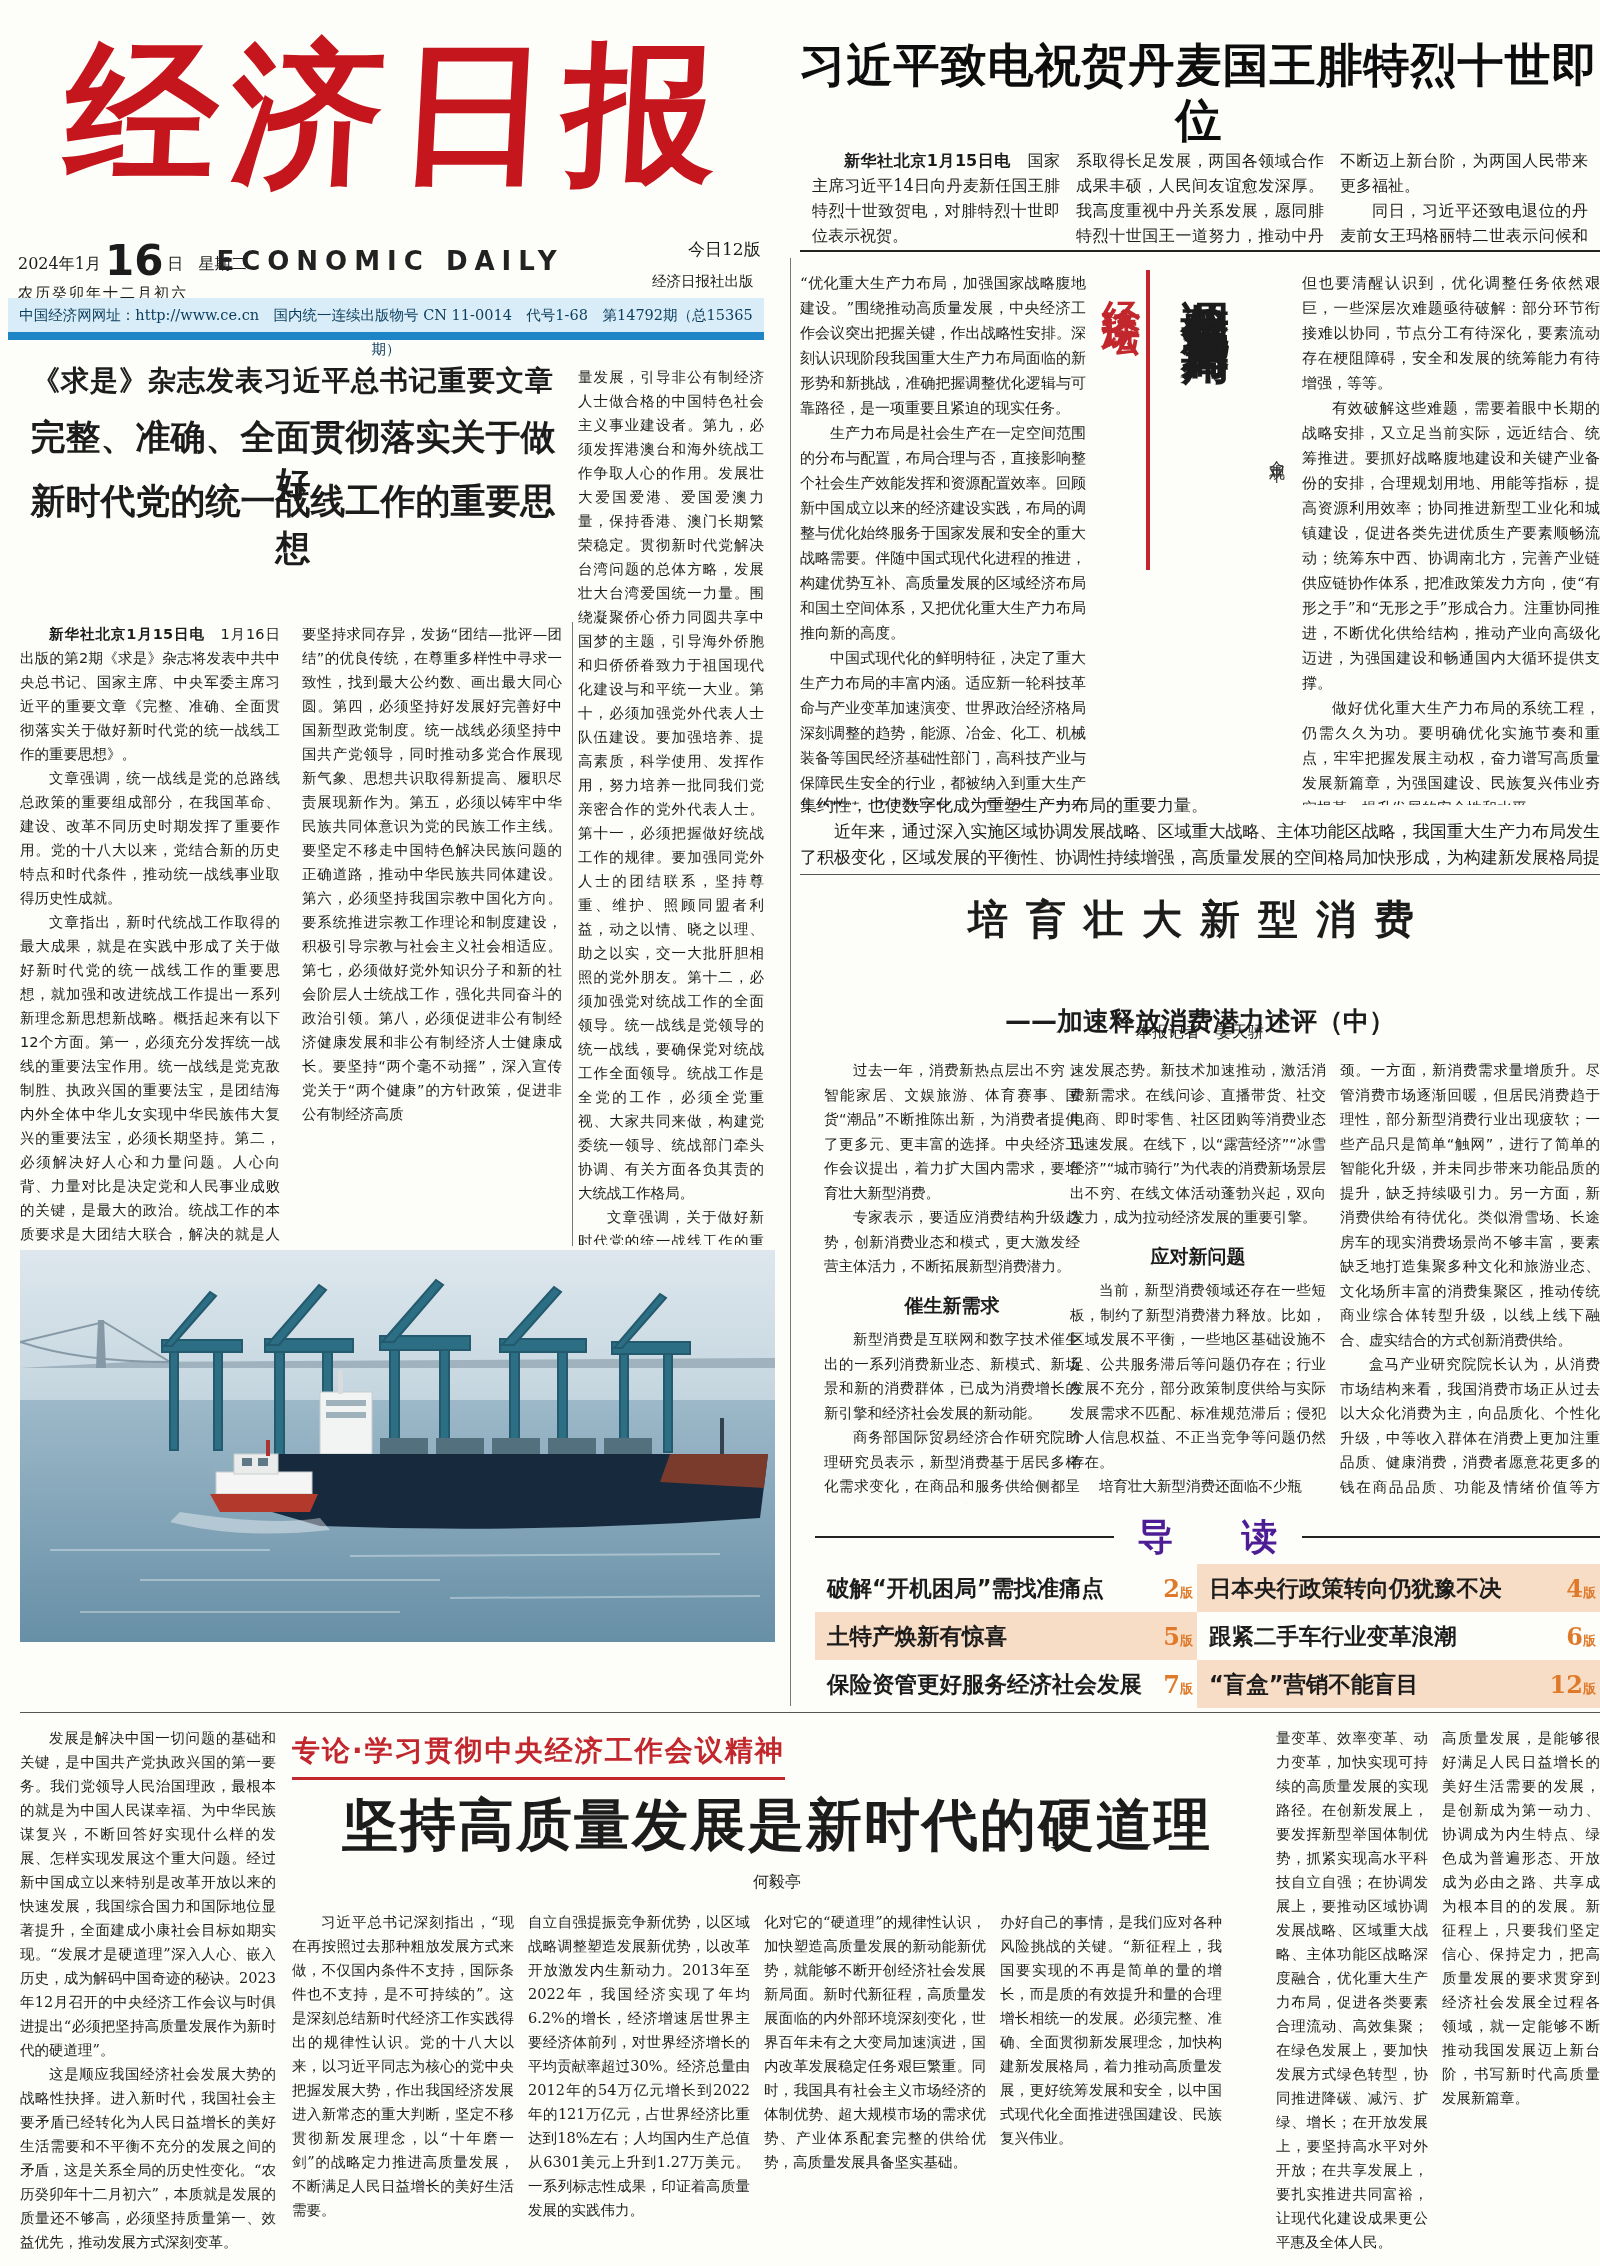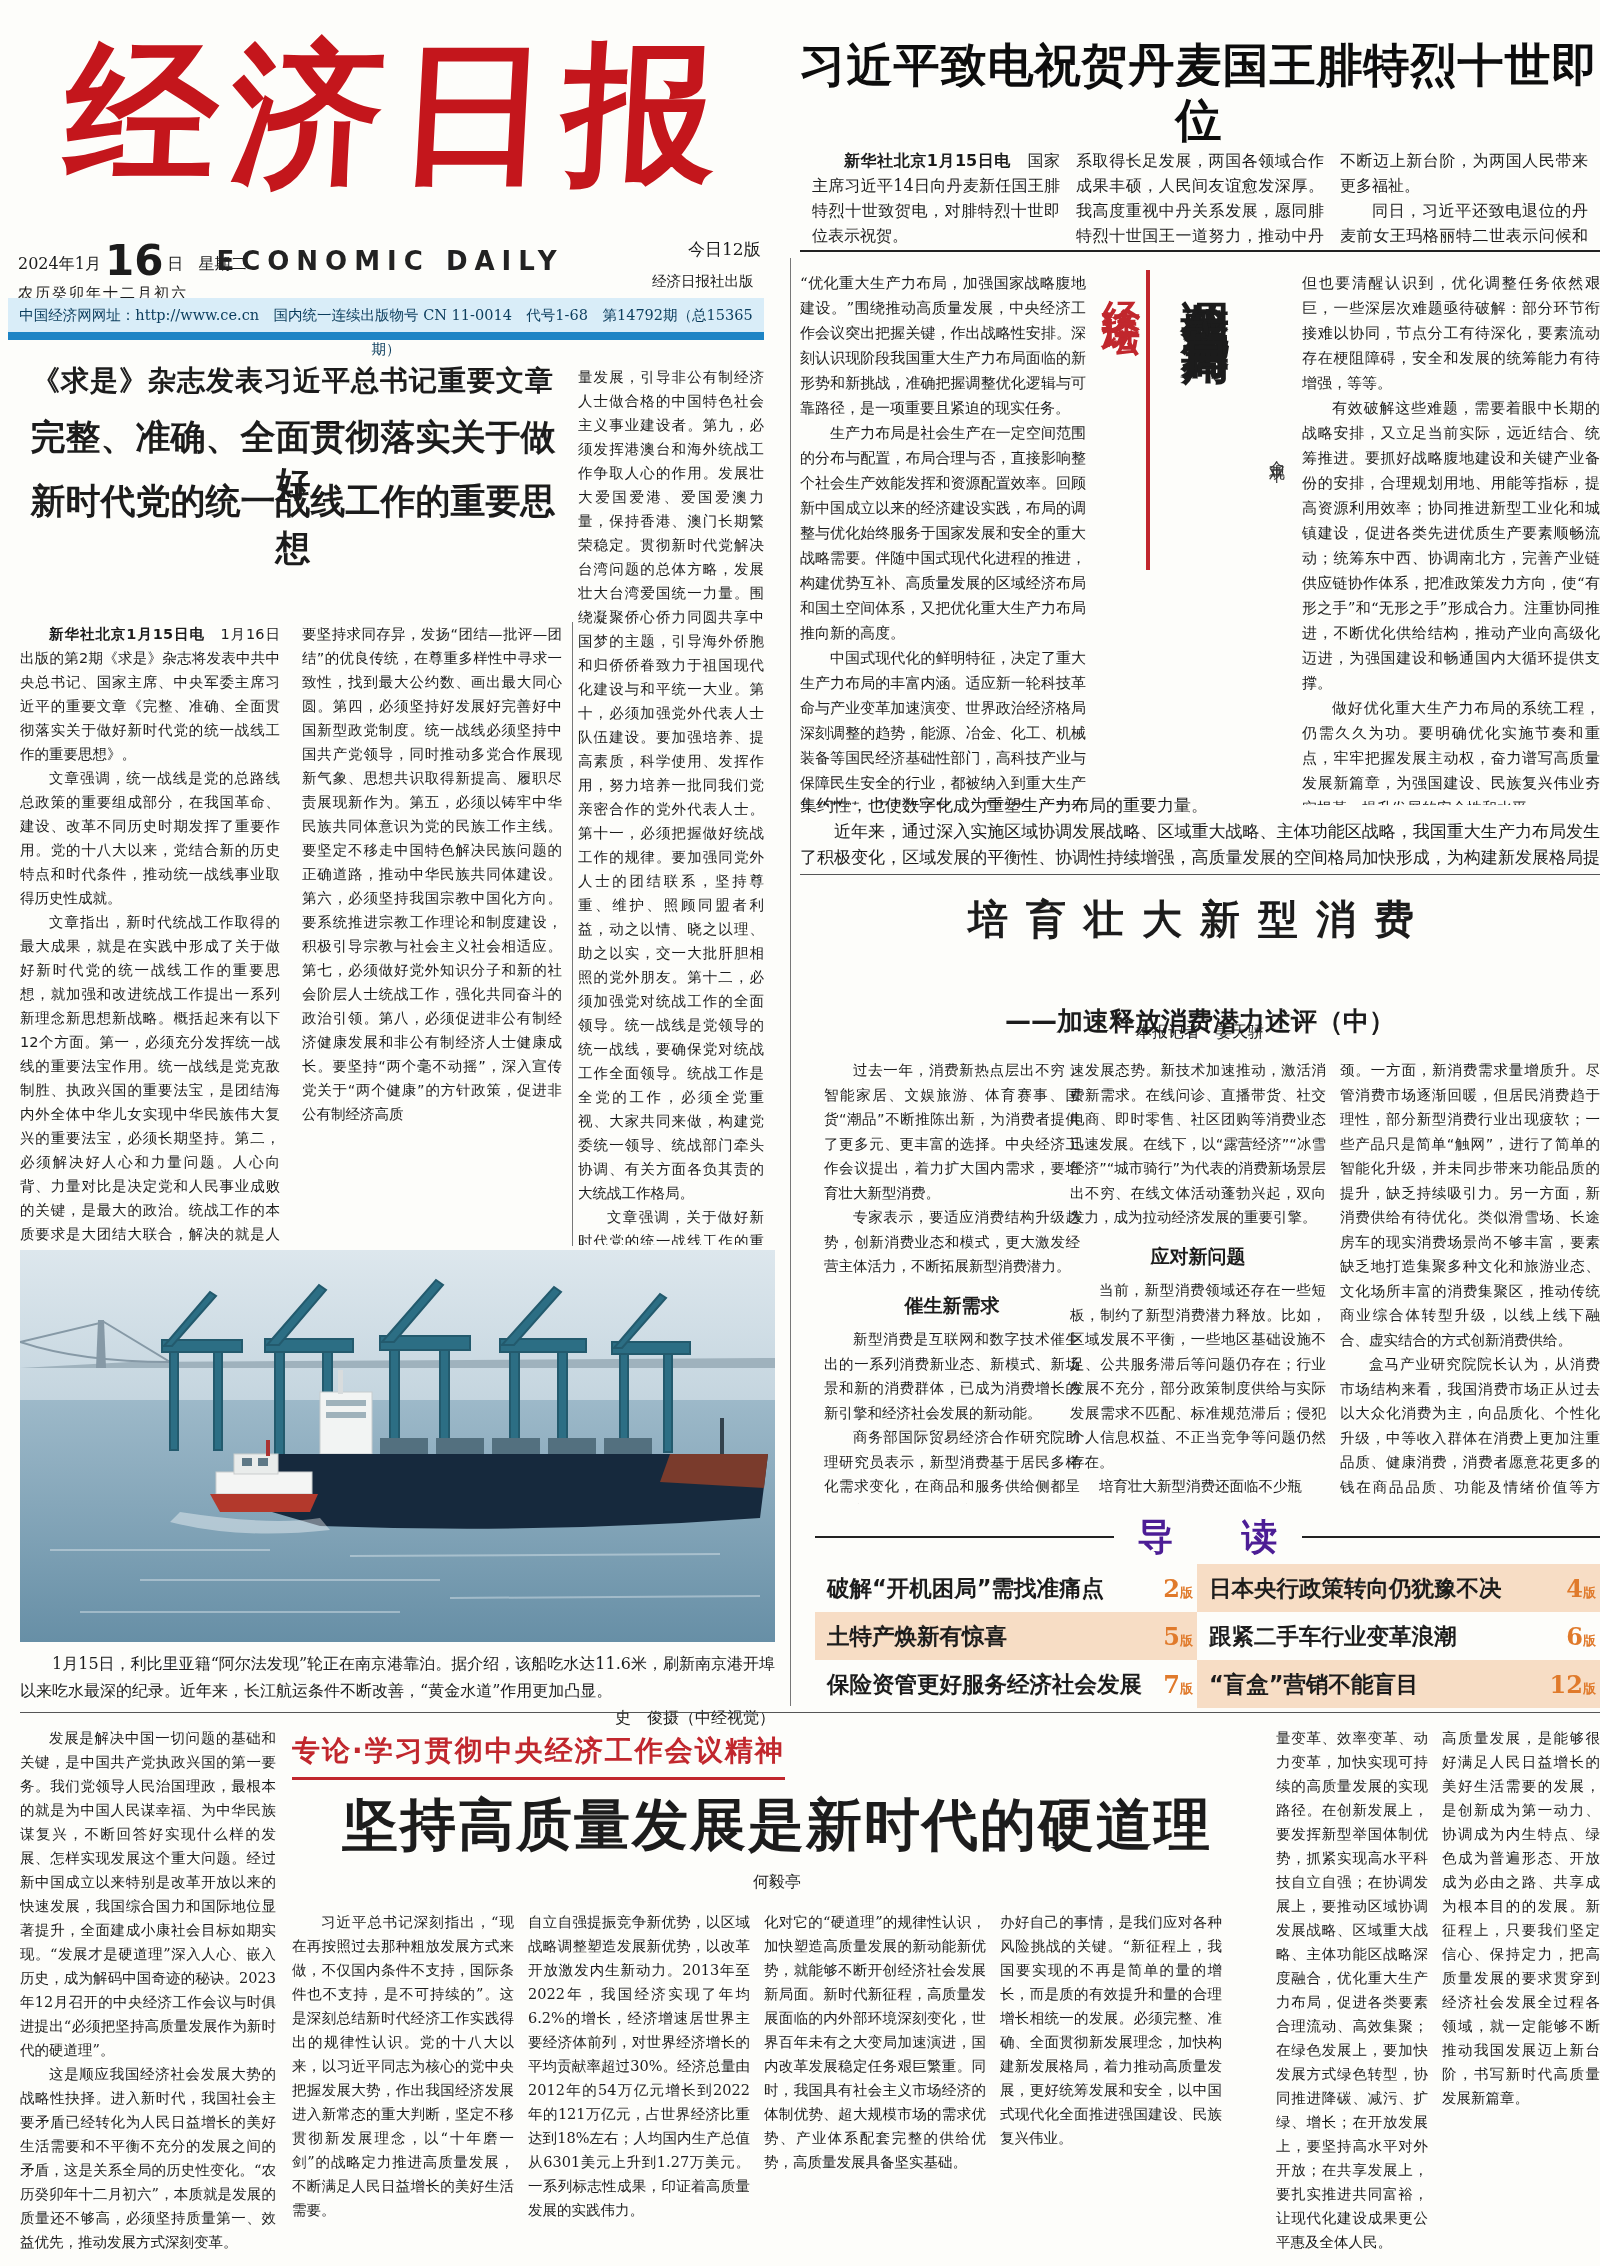--- a/index.html
+++ b/index.html
@@ -320,24 +320,20 @@
       <g stroke="#ffffff" stroke-opacity="0.35" stroke-width="2">
         <line x1="30" y1="300" x2="250" y2="300"></line>
           <line x1="120" y1="330" x2="420" y2="330"></line>
         <line x1="330" y1="306" x2="700" y2="304"></line>
           <line x1="60" y1="362" x2="380" y2="362"></line>
         <line x1="430" y1="348" x2="740" y2="346"></line>
       </g>
       <path d="M160 262 Q 250 276 300 268 L 310 280 Q 220 290 150 272 Z" fill="#ffffff" fill-opacity="0.4"></path>
     </svg>
   </div>
-  <div id="caption" class="abs">
-    <p><span>1月15日，利比里亚籍“阿尔法发现”轮正在南京港靠泊。据介绍，该船吃水达11.6米，刷新南京港开埠以来吃水最深的纪录。近年来，长江航运条件不断改善，“黄金水道”作用更加凸显。</span>
-       <span id="credit">史　俊摄（中经视觉）</span></p>
-  </div>
 
   <div id="bottom-rule" class="abs rule-thin"></div>
 
   <div id="zl-left" class="abs col zl-col">
     <p>发展是解决中国一切问题的基础和关键，是中国共产党执政兴国的第一要务。我们党领导人民治国理政，最根本的就是为中国人民谋幸福、为中华民族谋复兴，不断回答好实现什么样的发展、怎样实现发展这个重大问题。经过新中国成立以来特别是改革开放以来的快速发展，我国综合国力和国际地位显著提升，全面建成小康社会目标如期实现。“发展才是硬道理”深入人心、嵌入历史，成为解码中国奇迹的秘诀。2023年12月召开的中央经济工作会议与时俱进提出“必须把坚持高质量发展作为新时代的硬道理”。</p>
     <p>这是顺应我国经济社会发展大势的战略性抉择。进入新时代，我国社会主要矛盾已经转化为人民日益增长的美好生活需要和不平衡不充分的发展之间的矛盾，这是关系全局的历史性变化。“农历癸卯年十二月初六”，本质就是发展的质量还不够高，必须坚持质量第一、效益优先，推动发展方式深刻变革。</p>
   </div>
 
   <div id="zl-banner" class="abs hed">专论·学习贯彻中央经济工作会议精神</div>
   <div id="zl-head" class="abs hed ctr">坚持高质量发展是新时代的硬道理</div>

